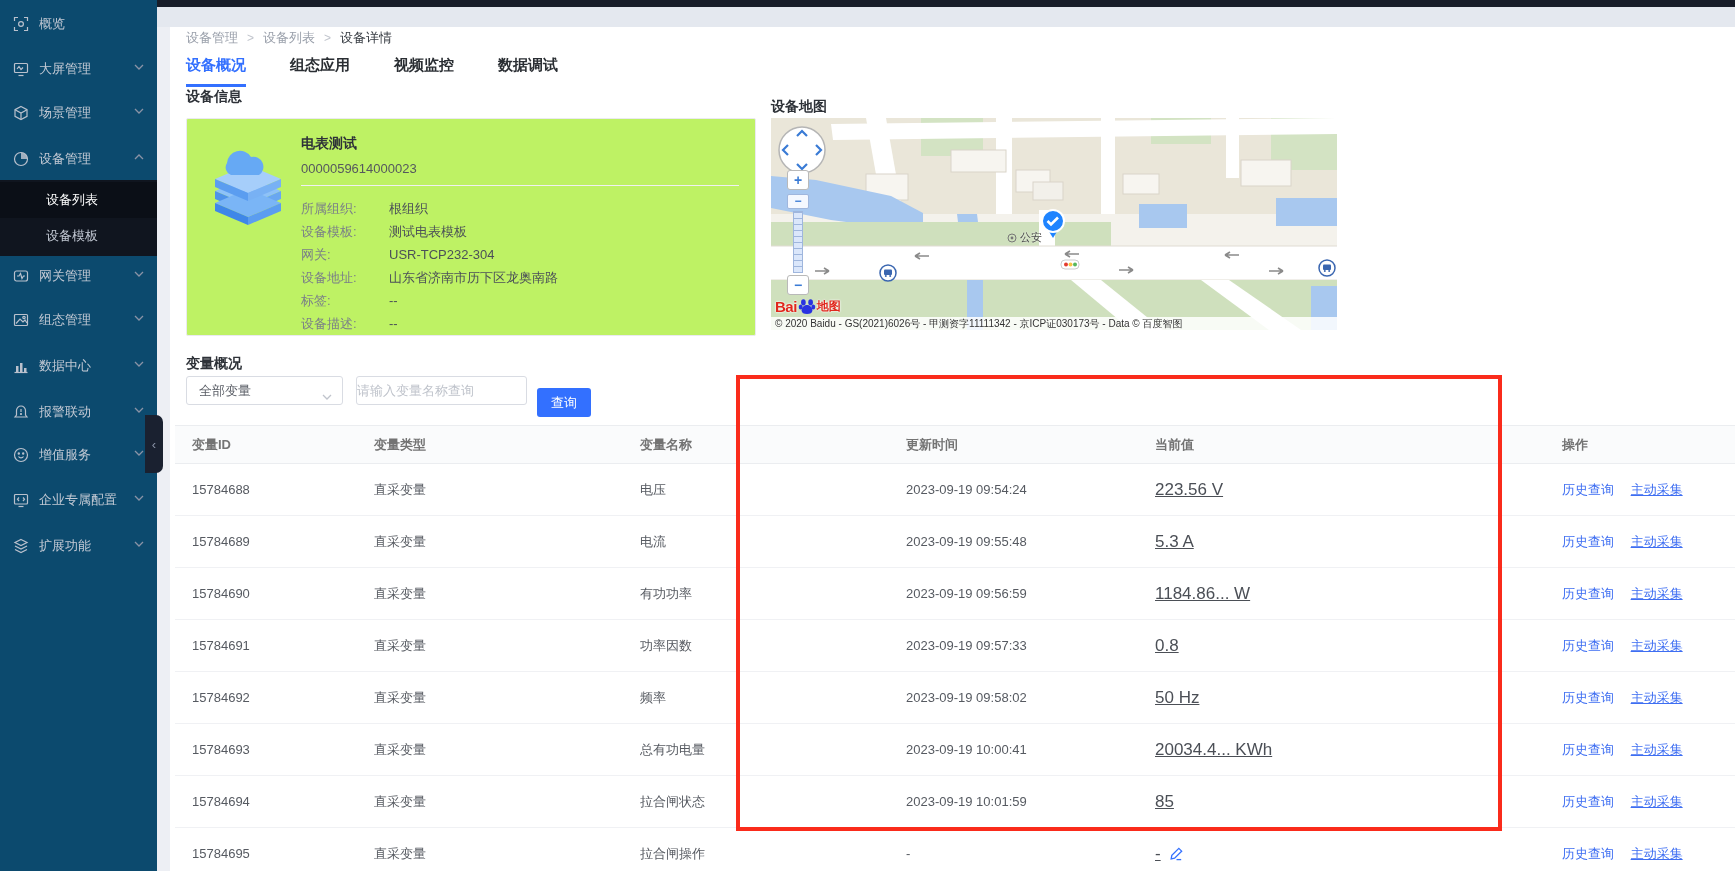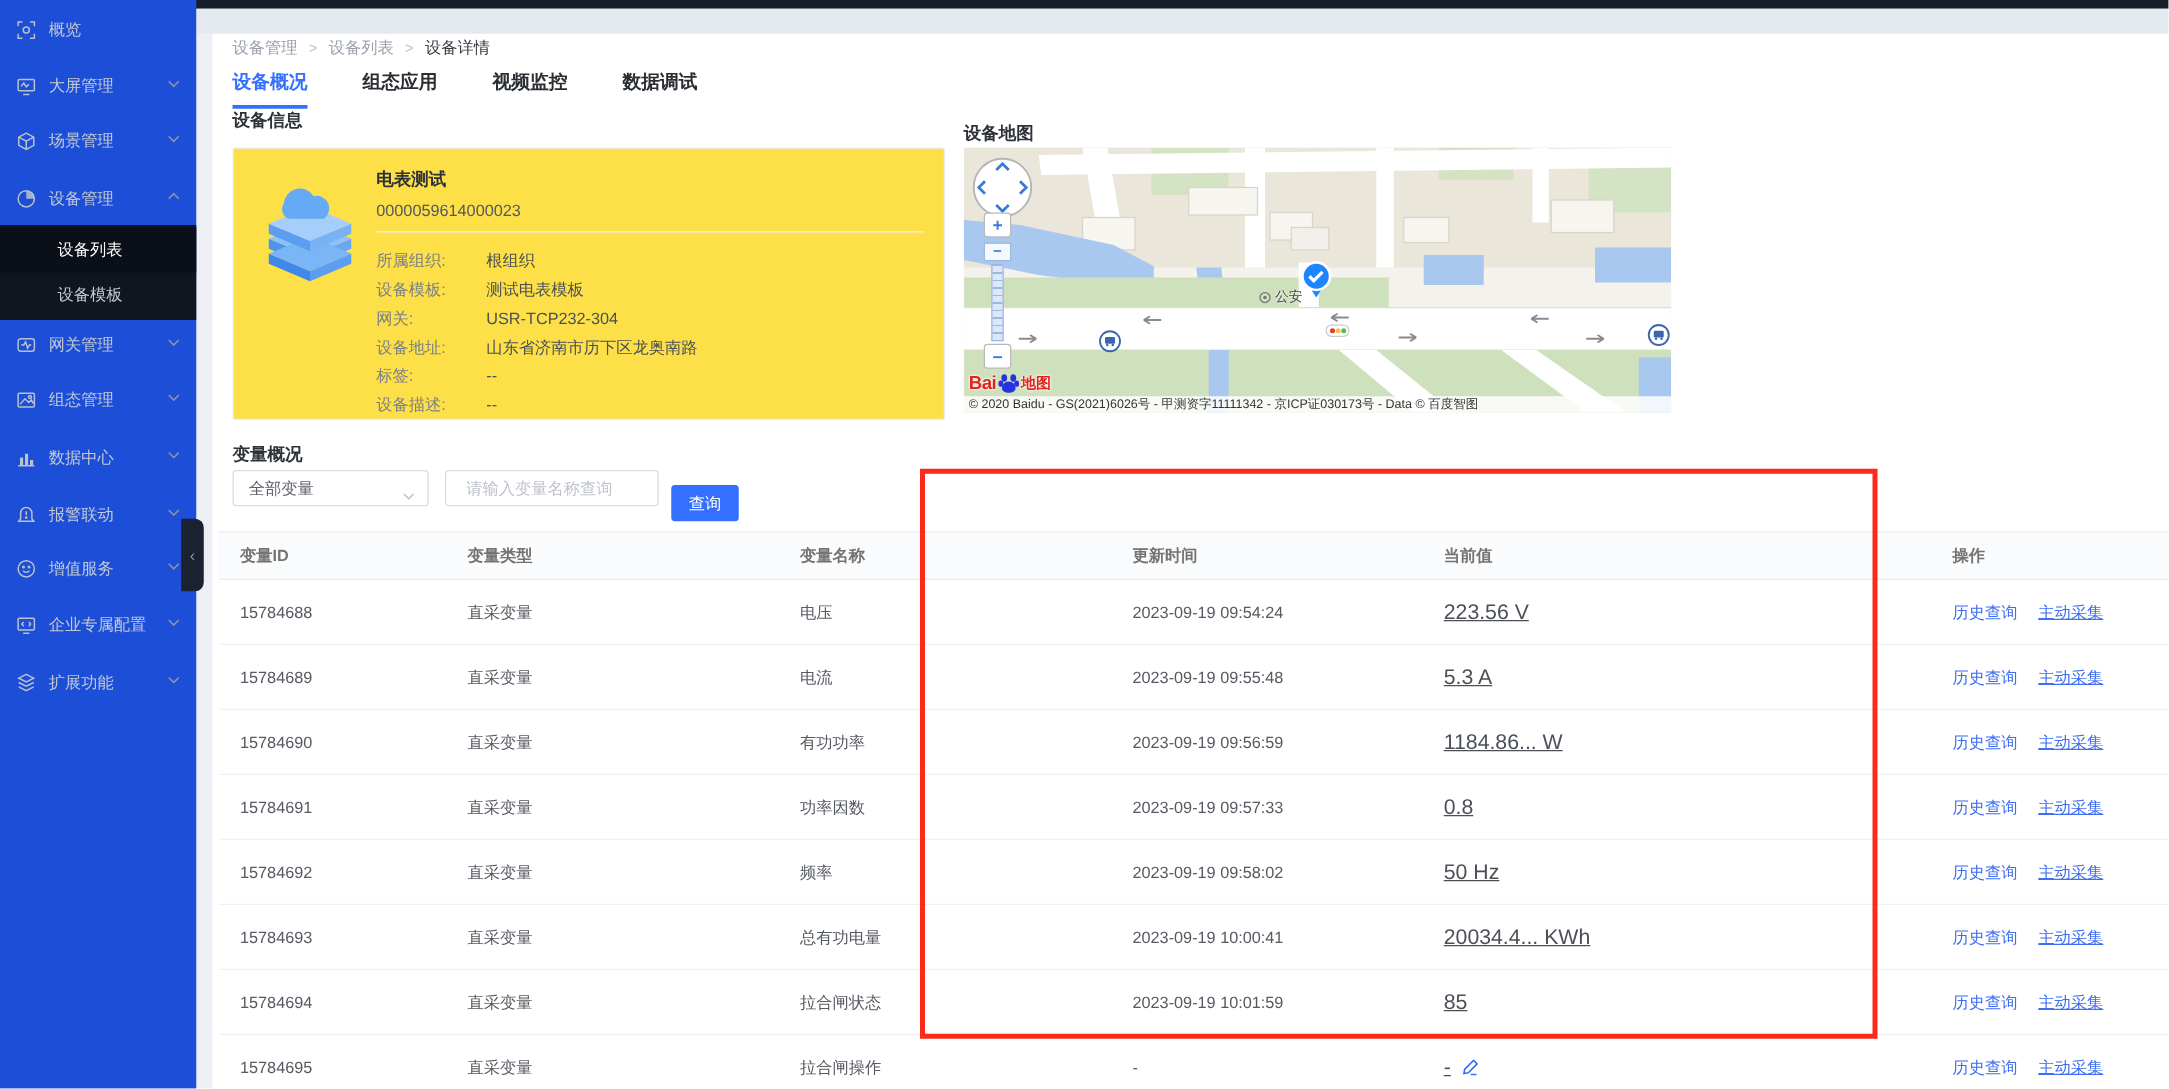--- a/index.html
+++ b/index.html
@@ -6,21 +6,21 @@
   #stage{position:relative;width:1735px;height:871px;overflow:hidden;background:#fff;
          font-family:"Liberation Sans","DejaVu Sans",sans-serif;}
   .abs{position:absolute;}
 
   
   .topbar{left:0;top:0;width:1735px;height:7px;background:#181d29;}
   .graystrip{left:157px;top:7px;width:1578px;height:20px;background:#e4e8ef;}
   .gutter{left:157px;top:27px;width:13px;height:844px;background:#edeff4;}
 
   
-  .sidebar{left:0;top:0;width:157px;height:871px;background:#1d4ed8;z-index:5;}
+  .sidebar{left:0;top:0;width:157px;height:871px;background:#0c4a6e;z-index:5;}
   .subpanel{position:absolute;left:0;top:180px;width:157px;height:76px;background:#10151f;}
   .nav-item{position:absolute;left:0;width:157px;height:36px;display:flex;align-items:center;
             color:#c3c9d4;font-size:13px;cursor:pointer;}
   .nav-item .ic{width:16px;height:16px;margin-left:13px;margin-right:10px;flex:none;}
   .nav-item .chev{position:absolute;right:13px;top:13px;}
   .nav-item.sub{padding-left:46px;width:111px;}
   .nav-item.sub.active{background:#0b0f17;color:#ffffff;}
   .ic svg, .chev svg{display:block;}
 
   .collapse-handle{left:145px;top:415px;width:18px;height:58px;background:#1a2130;
@@ -34,21 +34,21 @@
 
   
   .tabs{left:186px;top:56px;display:flex;gap:44px;}
   .tab{position:relative;font-size:15px;font-weight:bold;color:#2a2e33;cursor:pointer;padding-bottom:12px;}
   .tab.active{color:#3370ff;}
   .tab.active::after{content:"";position:absolute;left:0;right:0;bottom:0;height:3px;background:#3370ff;}
 
   .section-title{font-size:14px;font-weight:bold;color:#2e3238;}
 
   
-  .info-card{left:186px;top:118px;width:568px;height:216px;border:1px solid #eaeaef;border-radius:2px;background:#fde047;}
+  .info-card{left:186px;top:118px;width:568px;height:216px;border:1px solid #eaeaef;border-radius:2px;background:#bef264;}
   .dev-img{position:absolute;left:18px;top:10px;}
   .dev-name{position:absolute;left:114px;top:16px;font-size:14px;font-weight:bold;color:#2e3238;}
   .dev-id{position:absolute;left:114px;top:42px;font-size:13px;color:#55585e;}
   .dev-divider{position:absolute;left:114px;top:66px;width:438px;height:1px;background:#f0f0f3;}
   .dev-fields{position:absolute;left:114px;top:78px;}
   .dev-field{display:flex;height:23px;align-items:center;font-size:13px;}
   .dev-field .fl{width:88px;color:#7a7f88;}
   .dev-field .fv{color:#4b5058;}
 
   
@@ -70,21 +70,21 @@
   .zhandle{width:22px;height:15px;background:#f4f8ff;border:1px solid #9fb6dd;border-radius:2px;
         color:#3a7bd5;font-size:12px;font-weight:bold;text-align:center;line-height:13px;margin-top:4px;cursor:pointer;box-sizing:border-box;}
   .ztrack{width:8px;height:60px;margin:2px auto 2px auto;background:#dbe7fb;border:1px solid #9fb6dd;
         background-image:repeating-linear-gradient(to bottom,#9fb6dd 0,#9fb6dd 1px,transparent 1px,transparent 6px);}
 
   
   .filter-select{left:186px;top:376px;width:157px;height:29px;border:1px solid #d9dce3;border-radius:3px;
       background:#fff;display:flex;align-items:center;font-size:13px;color:#5a5e66;padding-left:12px;box-sizing:border-box;cursor:pointer;}
   .filter-select .selchev{position:absolute;right:10px;top:11px;}
   .search-input{left:356px;top:376px;width:171px;height:29px;border:1px solid #d9dce3;border-radius:3px;
-      font-size:13px;color:#333;padding:0 16px;box-sizing:border-box;outline:none;}
+      font-size:13px;color:#333;padding:0 0;box-sizing:border-box;outline:none;}
   .search-input::placeholder{color:#bfc3cb;}
   .search-btn{left:537px;top:372px;width:54px;height:29px;background:#3370ff;color:#fff;border:none;
       border-radius:3px;font-size:13px;cursor:pointer;font-family:inherit;margin-top:16px;}
 
   .vtable{left:175px;top:425px;width:1560px;}
   .vrow{display:grid;grid-template-columns:182px 266px 266px 249px 407px 1fr;padding-left:17px;align-items:center;}
   .vhead{height:37px;background:#fafbfc;border-top:1px solid #ebedf0;border-bottom:1px solid #ebedf0;
          font-weight:bold;color:#737373;font-size:13px;}
   .vdata{height:51px;border-bottom:1px solid #f0f1f4;font-size:13px;color:#565a61;background:#fff;}
   .vc.val{font-size:17px;color:#4b4f56;display:flex;align-items:center;gap:8px;text-decoration:underline;}

